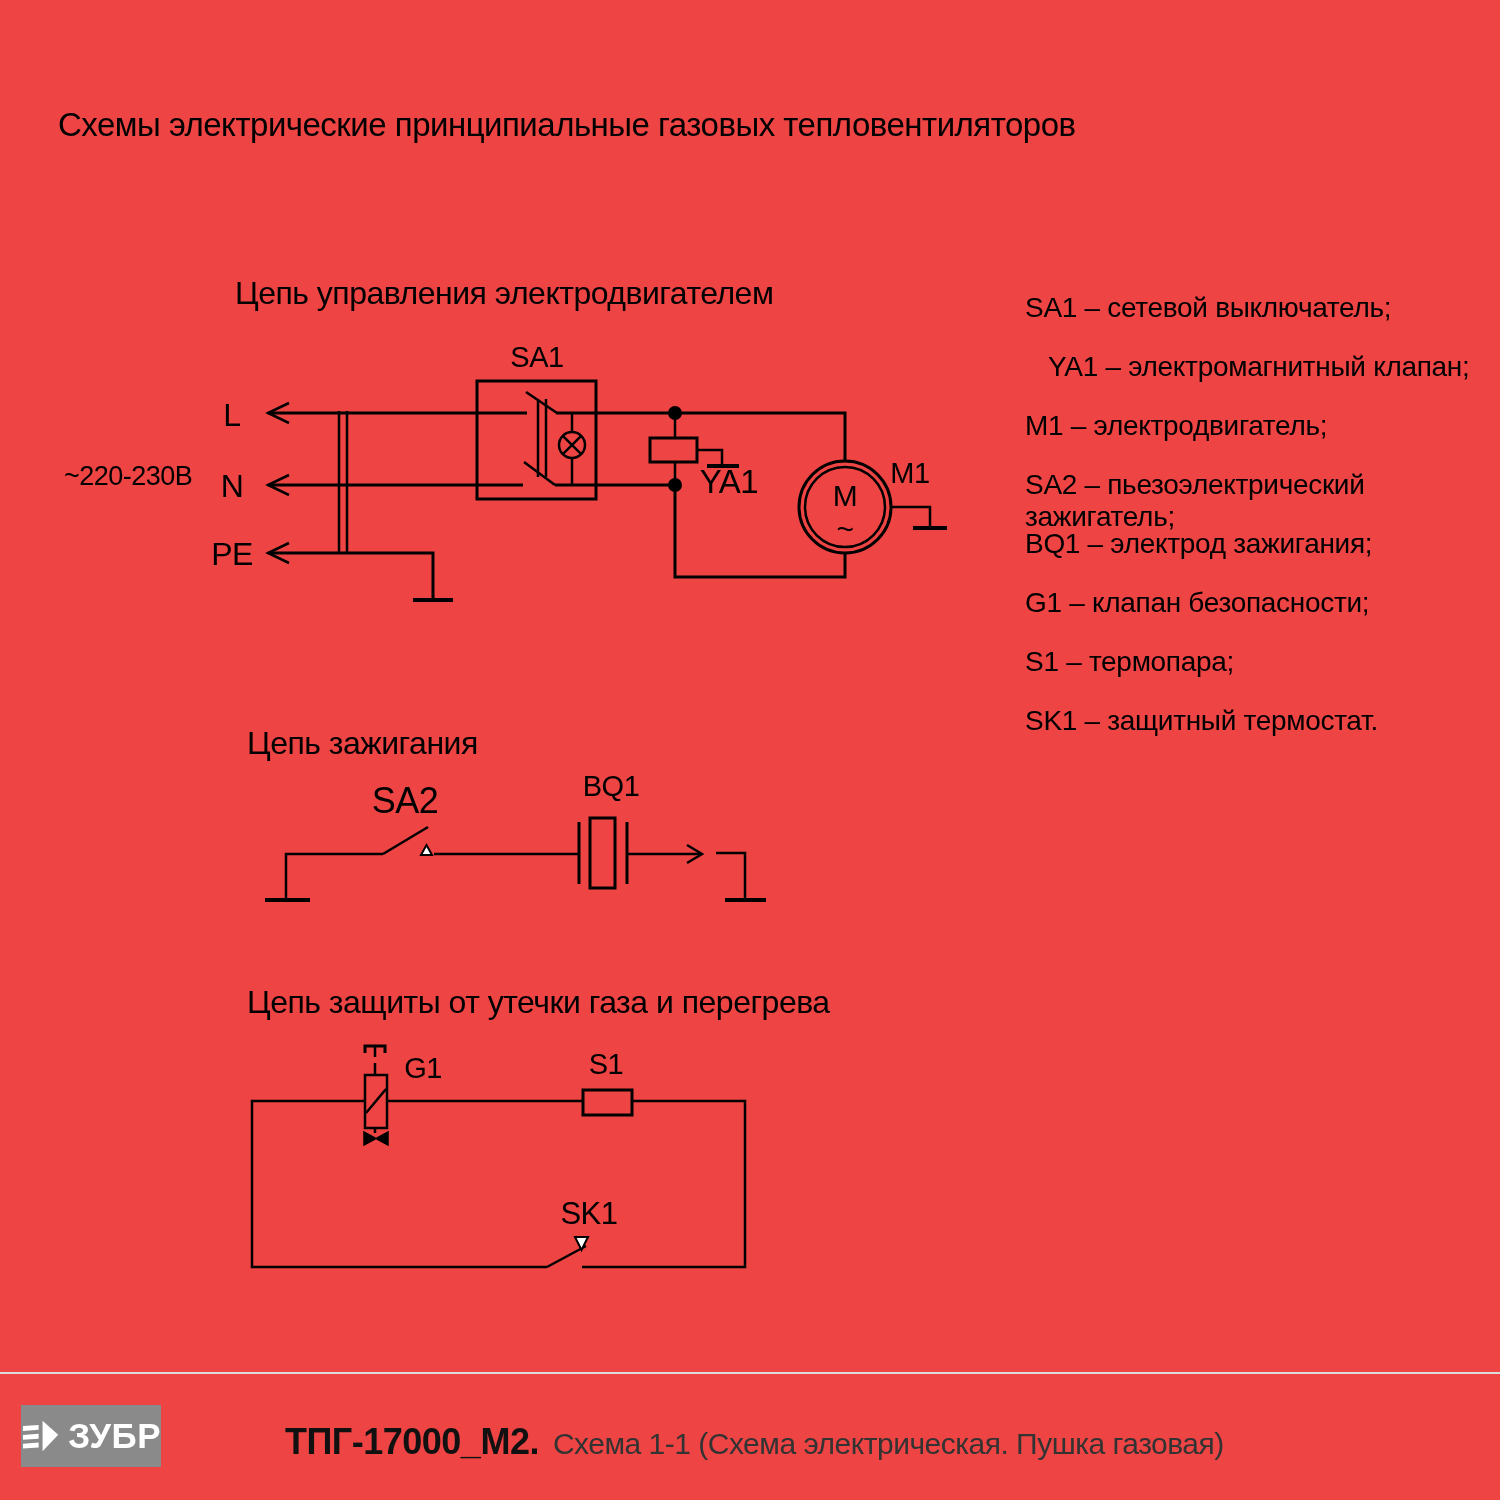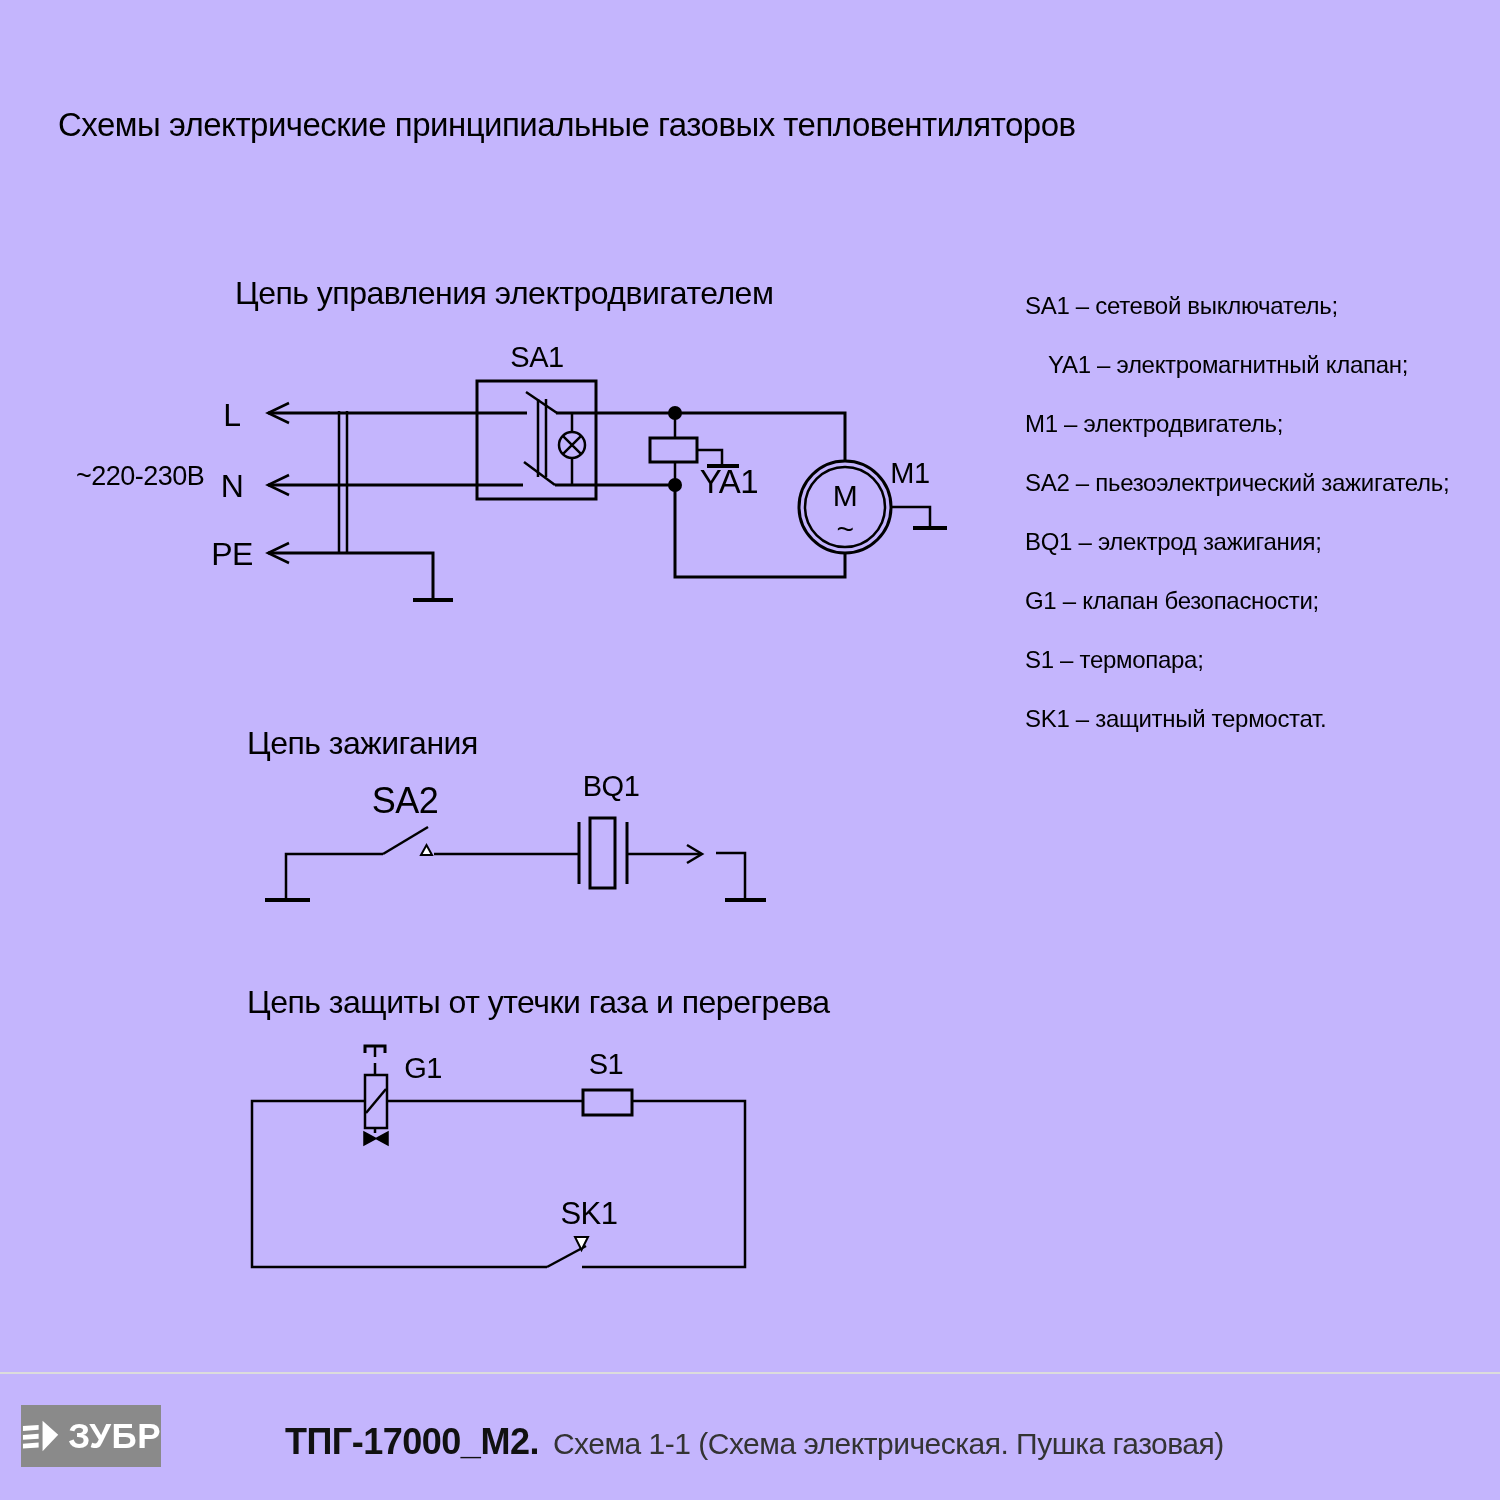--- a/index.html
+++ b/index.html
@@ -1,25 +1,25 @@
 <!DOCTYPE html>
 <html><head>
 <meta charset="utf-8">
 <style>
   html,body{margin:0;padding:0;background:#ffffff;}
   .page{
-    position:relative;width:1500px;height:1500px;background:#c4b5fd;overflow:hidden;
+    position:relative;width:1500px;height:1500px;background:#ef4444;overflow:hidden;
     font-family:"Liberation Sans",sans-serif;color:#000;
   }
   .lbl{position:absolute;white-space:nowrap;color:#000;letter-spacing:-0.5px;line-height:1;}
   .centered{transform:translate(-50%,0);}
   .page-title{left:58px;top:108px;font-size:33px;}
   .sec-title{font-size:32px;}
   #svg-canvas{position:absolute;left:0;top:0;}
-  .legend-item{position:absolute;left:1025px;font-size:24px;letter-spacing:-0.3px;}
+  .legend-item{position:absolute;left:1025px;font-size:28px;letter-spacing:-0.3px;}
   .footer-sep{position:absolute;left:0;top:1372px;width:1500px;height:2px;background:#dcdcdc;}
   .logo-box{
     position:absolute;left:21px;top:1405px;width:140px;height:62px;background:#8a8a8a;
     display:flex;align-items:center;justify-content:center;gap:6px;
   }
   .logo-text{color:#ffffff;font-weight:bold;font-size:35px;letter-spacing:0.5px;}
   .footer-text{position:absolute;left:285px;top:1421px;display:flex;align-items:baseline;gap:14px;text-align:center;}
   .footer-model{font-size:36px;font-weight:bold;color:#111;letter-spacing:-0.5px;}
   .footer-caption{font-size:30px;font-weight:400;color:#333;letter-spacing:-0.5px;}
 </style>
@@ -98,21 +98,21 @@
       <rect x="583" y="1090" width="49" height="25" stroke-width="3"></rect>
 
       <path d="M547,1267 L586,1246" stroke-width="2.5"></path>
       <path d="M575,1237 L588,1237 L581.5,1250 Z" fill="#fff" stroke-width="2"></path>
     </g>
   </svg>
 
   <div class="lbl page-title">Схемы электрические принципиальные газовых тепловентиляторов</div>
 
   <div class="lbl sec-title" style="left:235px;top:277px;">Цепь управления электродвигателем</div>
-  <div class="lbl" style="left:76px;top:463px;font-size:27px;">~220-230В</div>
+  <div class="lbl" style="left:64px;top:463px;font-size:27px;">~220-230В</div>
   <div class="lbl centered" style="left:232px;top:399px;font-size:32px;">L</div>
   <div class="lbl centered" style="left:232px;top:470px;font-size:32px;">N</div>
   <div class="lbl centered" style="left:232px;top:538px;font-size:32px;">PE</div>
   <div class="lbl centered" style="left:537px;top:343px;font-size:29px;">SA1</div>
   <div class="lbl centered" style="left:729px;top:417px;font-size:33px;margin-top:48px;">YA1</div>
   <div class="lbl centered" style="left:910px;top:459px;font-size:29px;">M1</div>
   <div class="lbl centered" style="left:845px;top:481px;font-size:30px;">M</div>
   <div class="lbl centered" style="left:845px;top:514px;font-size:30px;">~</div>
 
   <div class="lbl sec-title" style="left:247px;top:727px;">Цепь зажигания</div>

